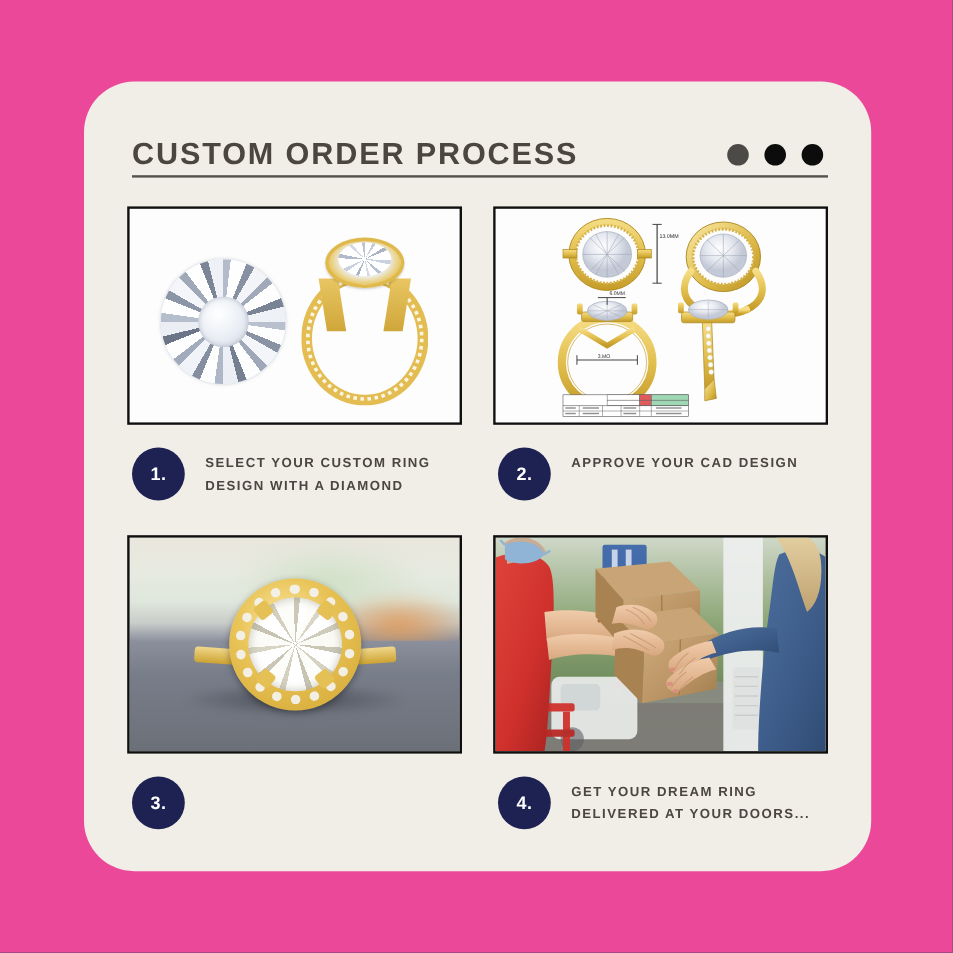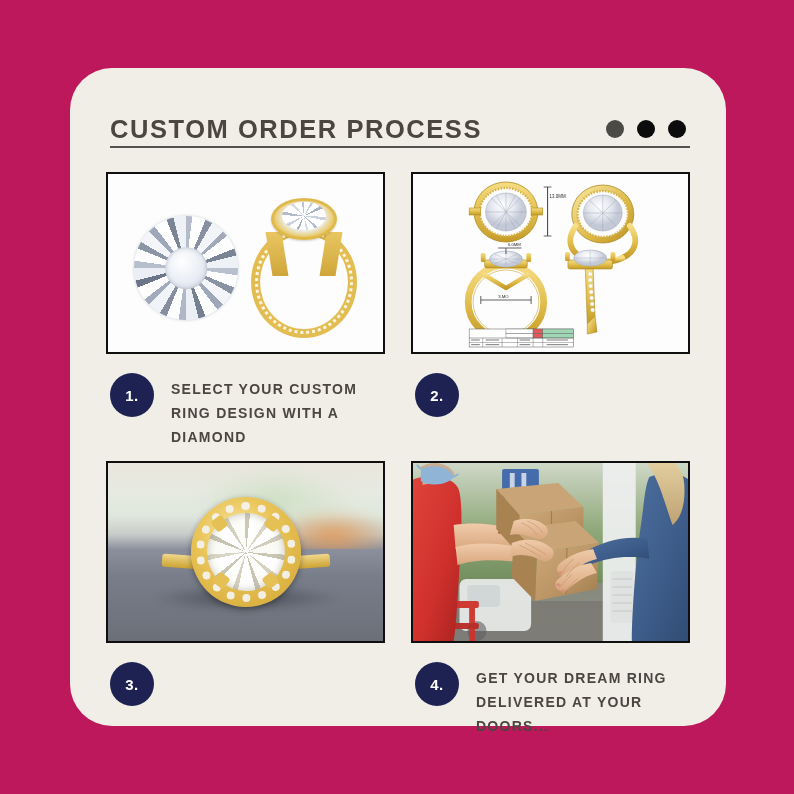--- a/index.html
+++ b/index.html
@@ -12,21 +12,21 @@
   body {
     background: #161a4e;
     font-family: "Liberation Sans", sans-serif;
     overflow: hidden;
   }
 
   #infographic-root {
     position: relative;
     width: 794px;
     height: 794px;
-    background: #be185d;
+    background: #ec4899;
   }
 
   
   .card {
     position: absolute;
     left: 70px;
     top: 68px;
     width: 656px;
     height: 658px;
     background: #f1eee8;
@@ -121,21 +121,21 @@
     display: flex;
     align-items: center;
     justify-content: center;
     font-size: 15px;
     font-weight: 700;
     letter-spacing: 0.4px;
   }
 
   .step-text {
     padding-top: 4px;
-    font-size: 14px;
+    font-size: 11px;
     font-weight: 700;
     letter-spacing: 1.25px;
     line-height: 1.72;
     color: #4b4740;
     text-transform: uppercase;
     max-width: 200px;
   }
 
   
   .p1 { background: #fdfdfd; }
@@ -547,20 +547,21 @@
                 <rect x="75" y="170" width="14" height="1.2"></rect>
                 <rect x="110" y="170" width="11" height="1.2"></rect>
                 <rect x="138" y="170" width="22" height="1.2"></rect>
               </g>
             </g>
           </svg>
         </div>
 
         <div class="step-caption">
           <div class="step-badge">2.</div>
+          <div class="step-text">APPROVE YOUR CAD DESIGN</div>
         </div>
       </div>
 
       <div class="step">
         <div class="panel p3">
           <span class="sr-only">Finished yellow gold halo diamond ring photographed on a grey surface with soft green background</span>
 
           <div class="p3-blur-green"></div>
           <div class="p3-blur-warm"></div>
           <div class="p3-surface"></div>

